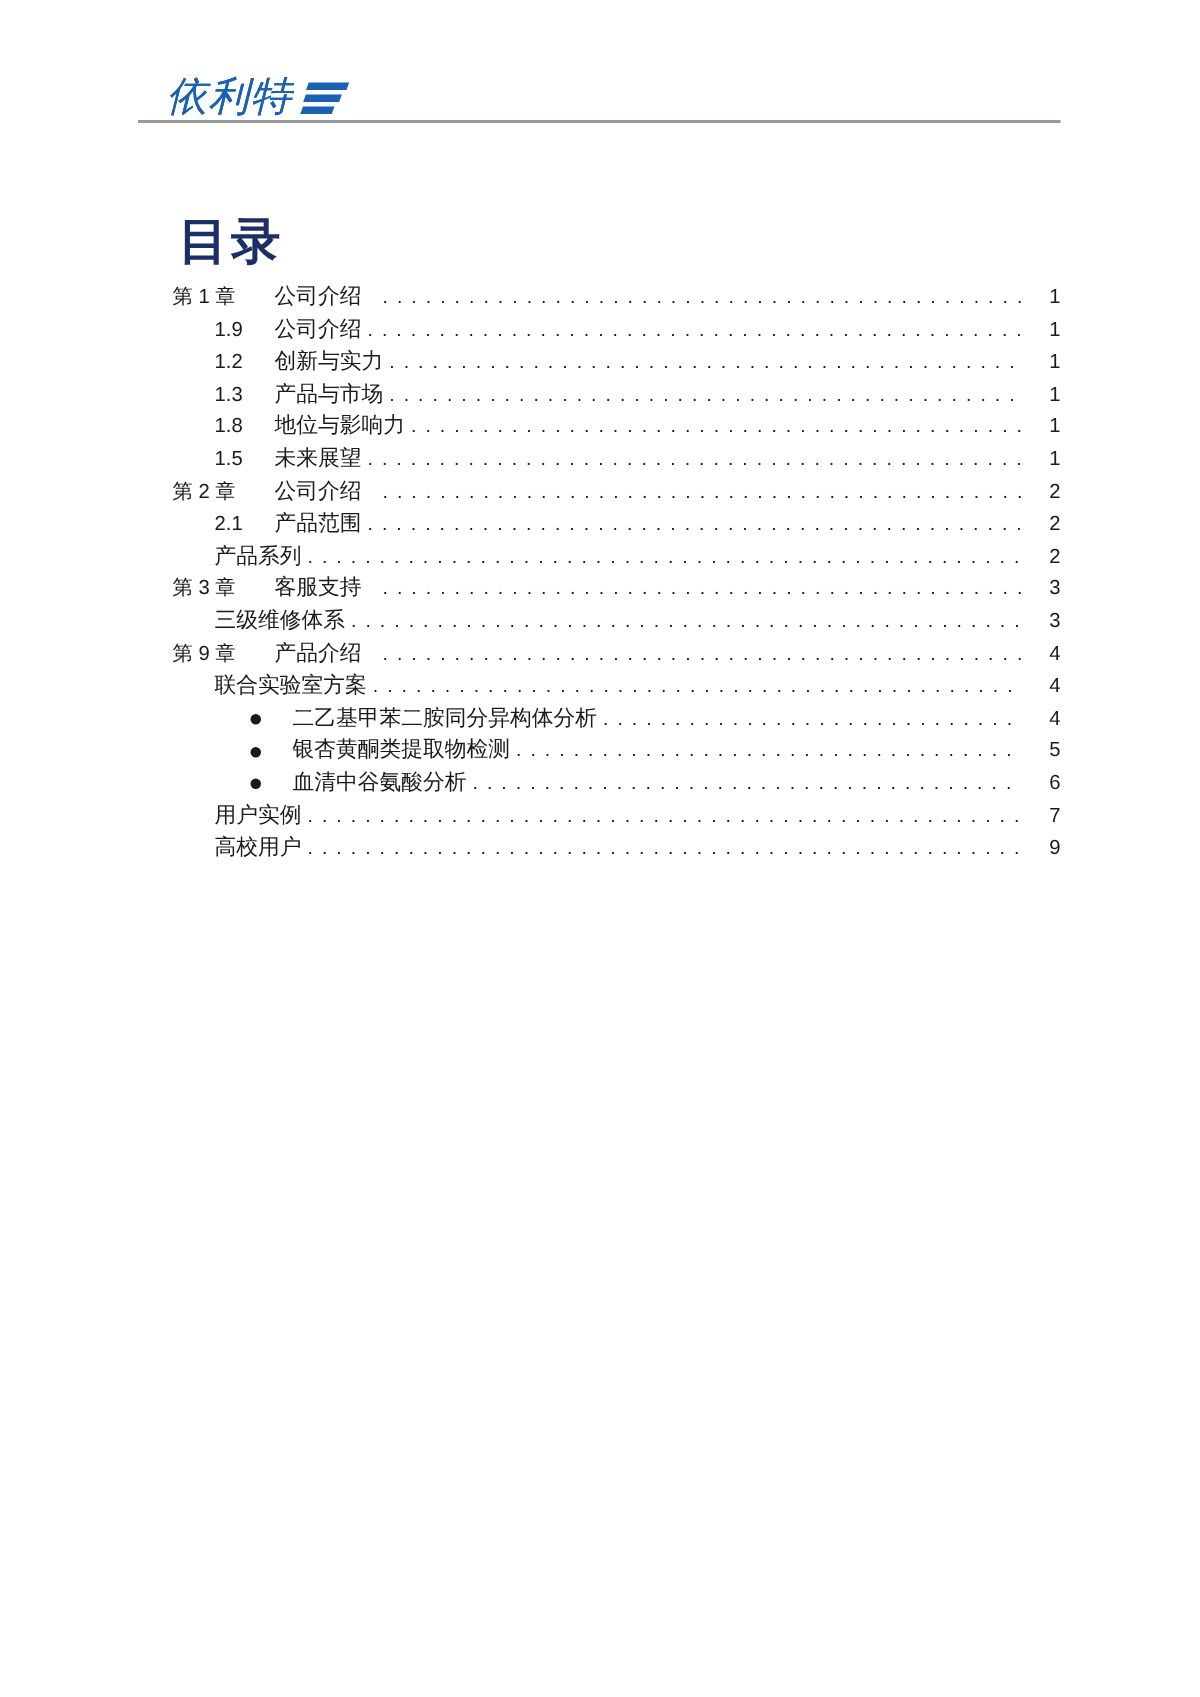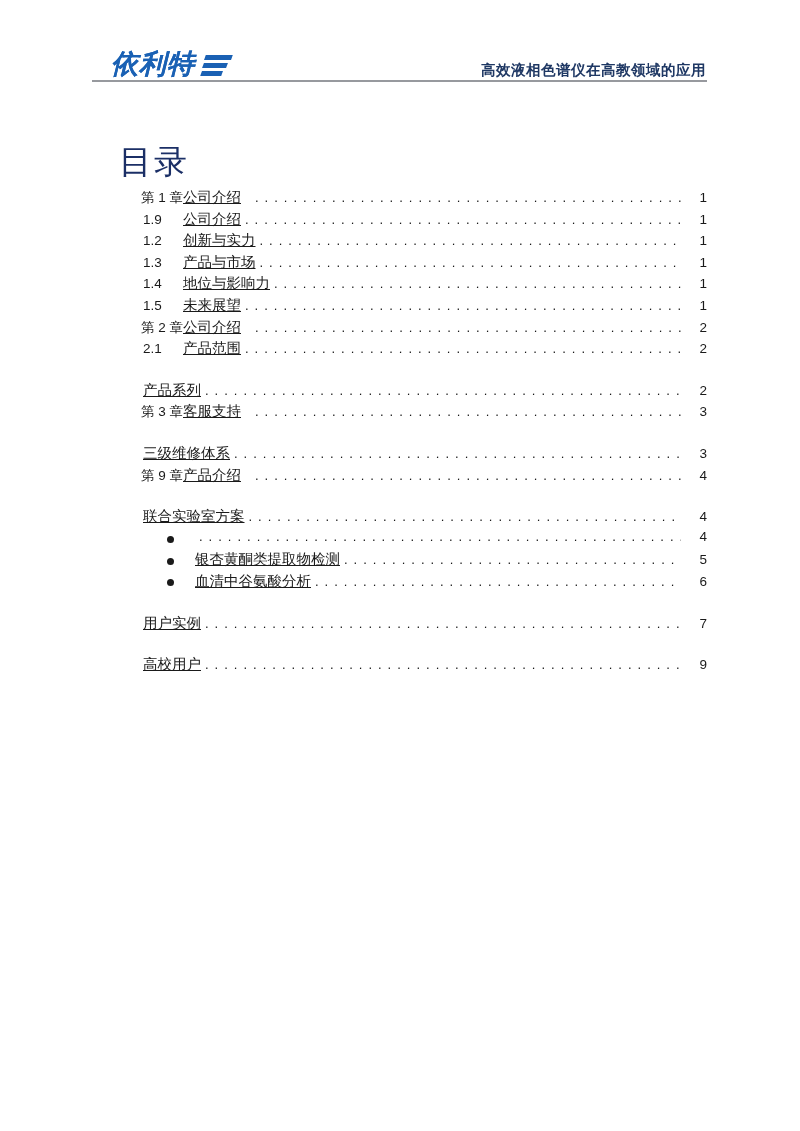--- a/index.html
+++ b/index.html
@@ -21,21 +21,21 @@
   .logo {
     position: absolute;
     left: 111px;
     top: 51px;
     display: inline-flex;
     align-items: center;
     line-height: 1;
   }
   .logo-text {
     font-family: "Liberation Sans", sans-serif;
-    font-weight: bold;
+    font-weight: normal;
     font-style: italic;
     font-size: 27px;
     letter-spacing: 1px;
     color: var(--logo-blue, #1a61b4);
     text-shadow: 0 0 0.4px var(--logo-blue, #1a61b4);
   }
   .logo-bars {
     display: inline-flex;
     flex-direction: column;
     align-items: flex-start;
@@ -71,21 +71,21 @@
     height: 0;
     border-top: 2px solid var(--rule-gray, #97999e);
   }
 
   
   .toc-title {
     position: absolute;
     left: 119px;
     top: 121px;
     font-size: 33px;
-    font-weight: normal;
+    font-weight: bold;
     letter-spacing: 2px;
     color: var(--heading-navy, #1b2f66);
     line-height: 1.2;
   }
 
   
   .toc {
     position: absolute;
     left: 92px;
     right: 93px;
@@ -99,35 +99,35 @@
     white-space: nowrap;
     cursor: default;
   }
   .toc-num {
     flex: 0 0 auto;
     font-family: "Liberation Sans", sans-serif;
     font-size: 13.5px;
     color: var(--text, #1a1a1a);
   }
   .toc-row.chapter { padding-left: 23px; }
-  .toc-row.chapter .toc-num { width: 68px; text-align: right; }
+  .toc-row.chapter .toc-num { width: 68px; }
   .toc-row.sub     { padding-left: 51px; }
   .toc-row.sub .toc-num { width: 40px; }
-  .toc-row.plain2  { padding-left: 51px; margin-top: 20px; }
+  .toc-row.plain2  { padding-left: 51px; }
   .toc-row.bullet  { padding-left: 75px; }
   .bullet-marker {
     flex: 0 0 auto;
     width: 7px;
     height: 7px;
     border-radius: 50%;
     background: #1a1a1a;
     align-self: center;
     margin-right: 21px;
   }
-  .toc-text { flex: 0 0 auto; text-decoration: underline; }
+  .toc-text { flex: 0 0 auto; }
   .toc-row.chapter .toc-text { margin-right: 10px; }
   .leader {
     flex: 1 1 auto;
     overflow: hidden;
     white-space: nowrap;
     font-family: "Liberation Sans", sans-serif;
     font-size: 13px;
     letter-spacing: 6px;
     margin-left: 4px;
     color: var(--text, #1a1a1a);
@@ -149,21 +149,20 @@
 
   <div class="logo">
     <span class="logo-text">依利特</span>
     <span class="logo-bars">
         <i></i>
         <i></i>
         <i></i>
       </span>
   </div>
 
-  <div class="header-title">高效液相色谱仪在高教领域的应用</div>
 
   <div class="header-rule"></div>
 
   <h1 class="toc-title">目录</h1>
 
   <nav class="toc">
       <div class="toc-row chapter">
         <span class="toc-num">第 1 章</span>
         <span class="toc-text">公司介绍</span>
         <span class="leader">................................................................................................................................................................</span>
@@ -181,21 +180,21 @@
         <span class="leader">................................................................................................................................................................</span>
         <span class="toc-page">1</span>
       </div>
       <div class="toc-row sub">
         <span class="toc-num">1.3</span>
         <span class="toc-text">产品与市场</span>
         <span class="leader">................................................................................................................................................................</span>
         <span class="toc-page">1</span>
       </div>
       <div class="toc-row sub">
-        <span class="toc-num">1.4</span>
+        <span class="toc-num">1.8</span>
         <span class="toc-text">地位与影响力</span>
         <span class="leader">................................................................................................................................................................</span>
         <span class="toc-page">1</span>
       </div>
       <div class="toc-row sub">
         <span class="toc-num">1.5</span>
         <span class="toc-text">未来展望</span>
         <span class="leader">................................................................................................................................................................</span>
         <span class="toc-page">1</span>
       </div>
@@ -233,20 +232,21 @@
         <span class="leader">................................................................................................................................................................</span>
         <span class="toc-page">4</span>
       </div>
       <div class="toc-row plain2">
         <span class="toc-text">联合实验室方案</span>
         <span class="leader">................................................................................................................................................................</span>
         <span class="toc-page">4</span>
       </div>
       <div class="toc-row bullet">
         <span class="bullet-marker"></span>
+        <span class="toc-text">二乙基甲苯二胺同分异构体分析</span>
         <span class="leader">................................................................................................................................................................</span>
         <span class="toc-page">4</span>
       </div>
       <div class="toc-row bullet">
         <span class="bullet-marker"></span>
         <span class="toc-text">银杏黄酮类提取物检测</span>
         <span class="leader">................................................................................................................................................................</span>
         <span class="toc-page">5</span>
       </div>
       <div class="toc-row bullet">

